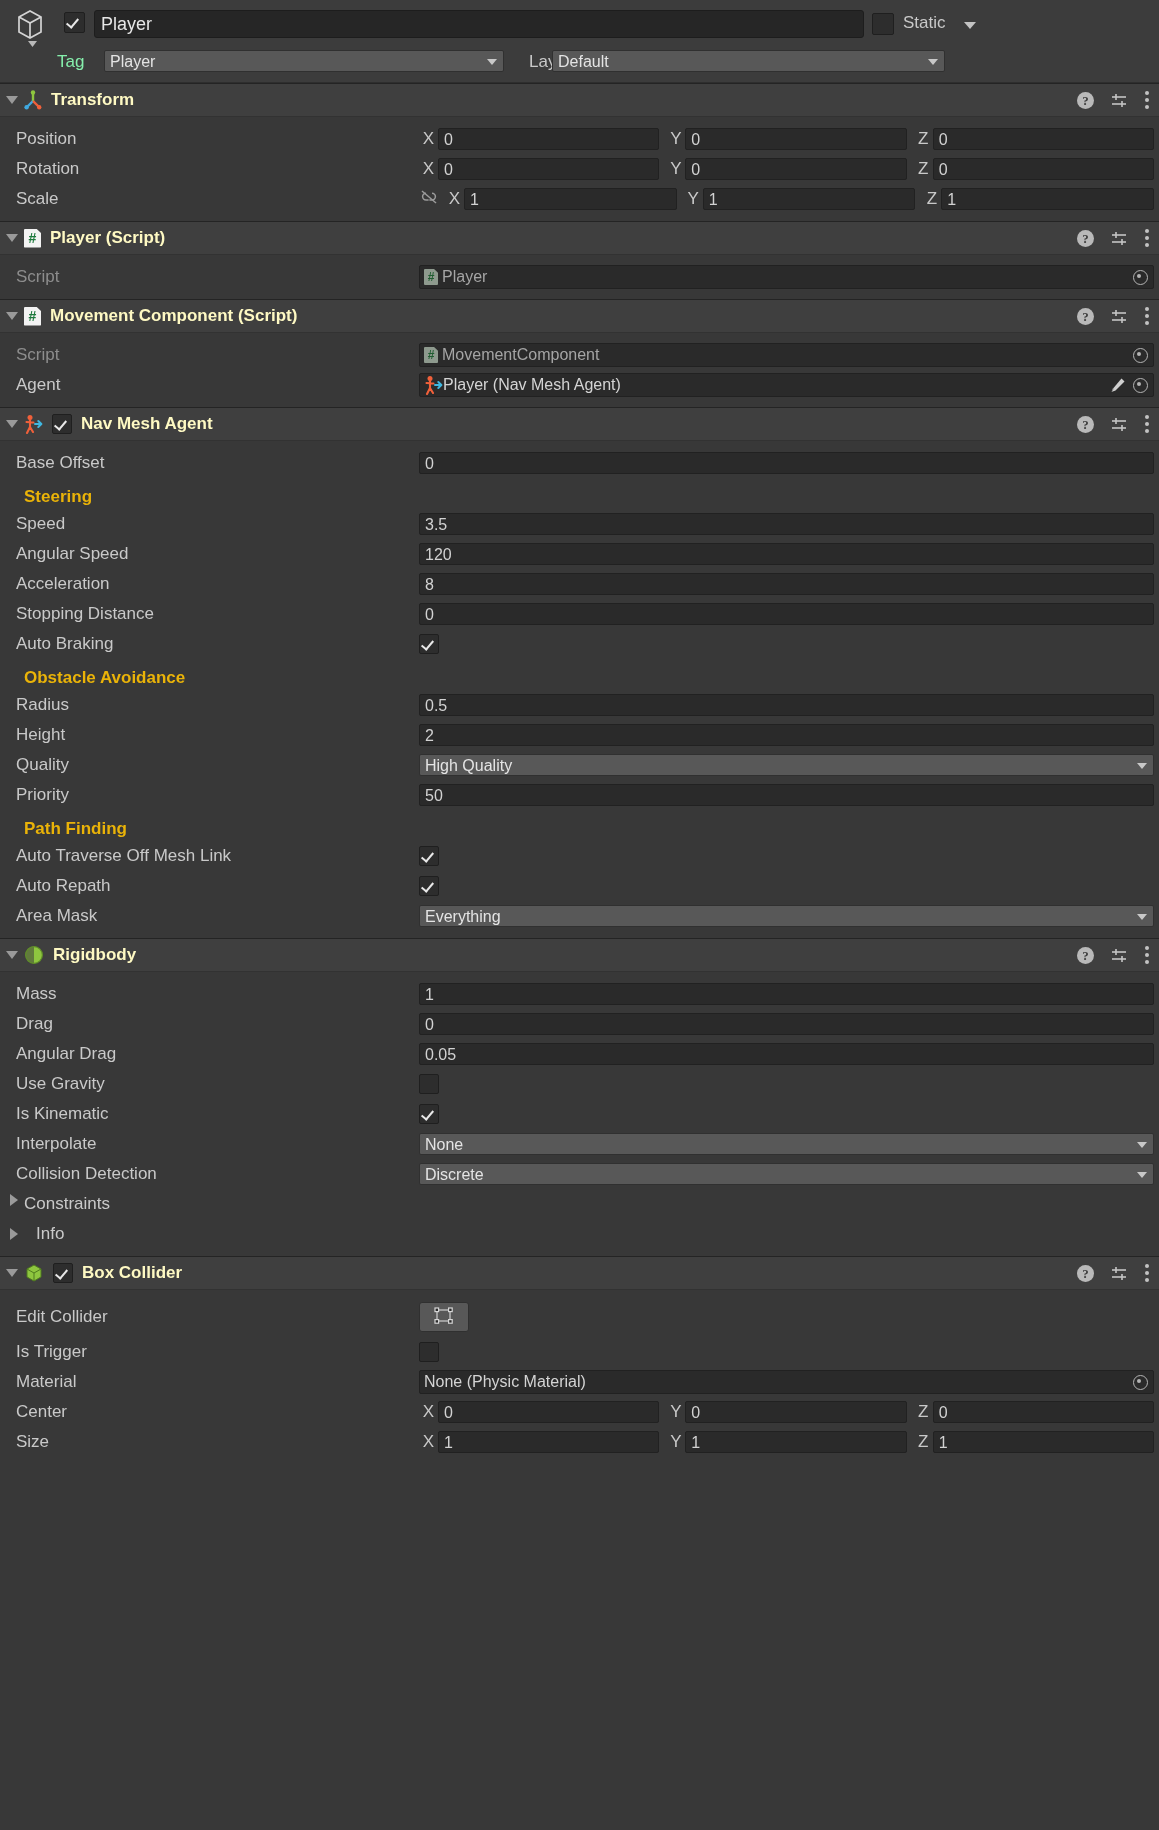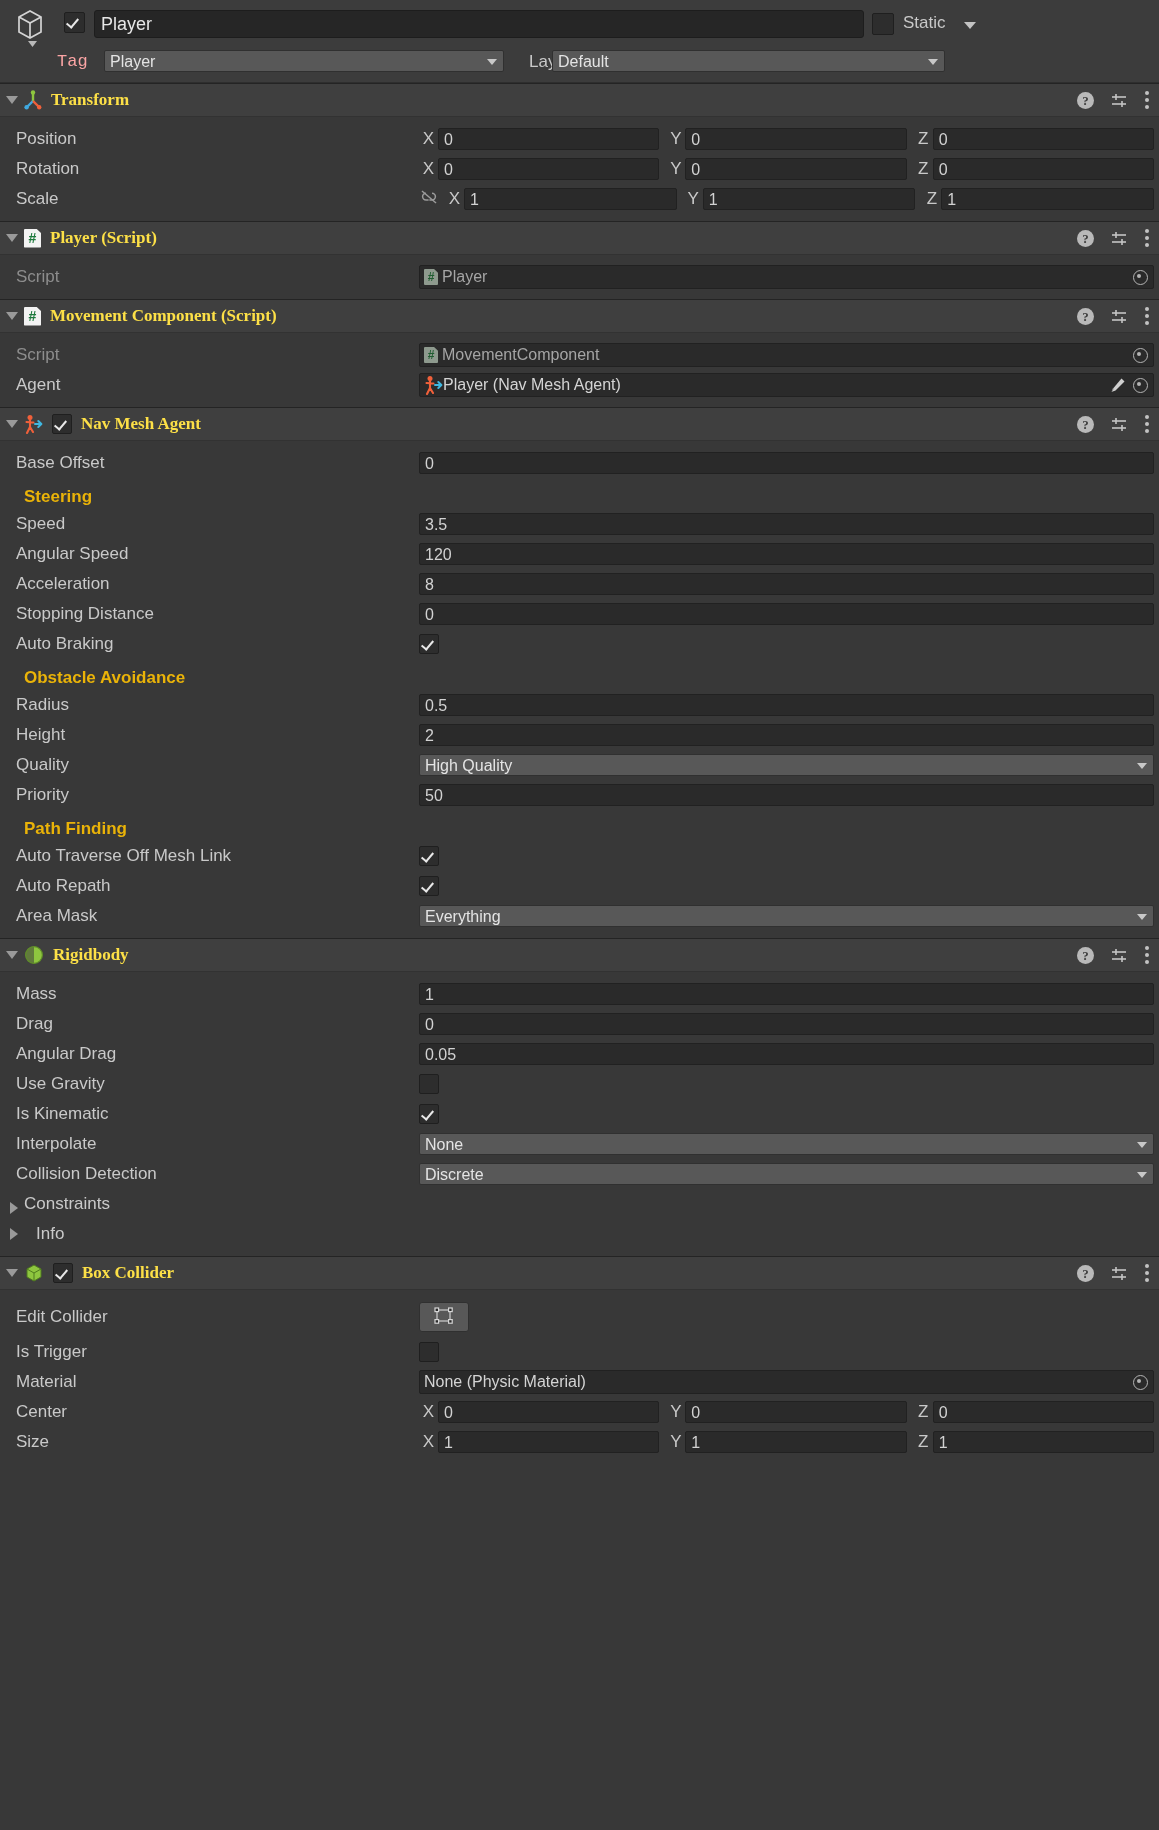--- a/index.html
+++ b/index.html
@@ -100,24 +100,23 @@
     border-bottom: 1px solid #323232;
     display: flex;
     align-items: center;
     padding-left: 6px;
     box-sizing: border-box;
     position: relative;
   }
   .comp-title {
     font-size: 17px;
     font-weight: bold;
-    color: #fde047;
+    color: #fef9c3;
     margin-left: 9px;
     white-space: nowrap;
-    font-family: Liberation Serif, serif;
   }
   .foldout {
     width: 0; height: 0;
     border-left: 6.5px solid transparent;
     border-right: 6.5px solid transparent;
     border-top: 8px solid #9a9a9a;
     flex: none;
     margin-right: 6px;
   }
   .foldout.closed {
@@ -230,21 +229,21 @@
   }
   .static-cb { position: absolute; left: 872px; top: 13px; width: 22px; height: 22px; }
   .static-lbl { position: absolute; left: 903px; top: 13px; font-size: 17px; color: #c9c9c9; }
   .static-arrow {
     position: absolute; left: 964px; top: 22px;
     width: 0; height: 0;
     border-left: 6px solid transparent;
     border-right: 6px solid transparent;
     border-top: 7px solid #c3c3c3;
   }
-  .tag-lbl { position: absolute; left: 57px; top: 52px; font-size: 17px; color: #fca5a5; font-family: Liberation Mono, monospace; }
+  .tag-lbl { position: absolute; left: 57px; top: 52px; font-size: 17px; color: #86efac; }
   .tag-popup { position: absolute; left: 104px; top: 50px; width: 400px; }
   .layer-lbl { position: absolute; left: 529px; top: 52px; font-size: 17px; color: #c9c9c9; }
   .layer-popup { position: absolute; left: 552px; top: 50px; width: 393px; }
 
   .body-bg { background: #383838; }
   .gap-sm { height: 7px; }
 </style>
 </head>
 <body>
 
@@ -624,21 +623,21 @@
           <div class="popup"><span>None</span><span class="arrow"></span></div>
         </div>
       </div>
       <div class="row">
         <div class="label lbl-col">Collision Detection</div>
         <div class="fld-col">
           <div class="popup"><span>Discrete</span><span class="arrow"></span></div>
         </div>
       </div>
       <div class="row" style="height: 30px;">
-        <div style="display: flex; align-items: flex-end; padding-left: 10px;">
+        <div style="display: flex; align-items: flex-start; padding-left: 10px;">
           <span class="foldout closed"></span>
           <span class="label">Constraints</span>
         </div>
       </div>
       <div class="row" style="height: 30px;">
         <div style="display: flex; align-items: center; padding-left: 10px; gap: 12px;">
           <span class="foldout closed"></span>
           <span class="label">Info</span>
         </div>
       </div>

